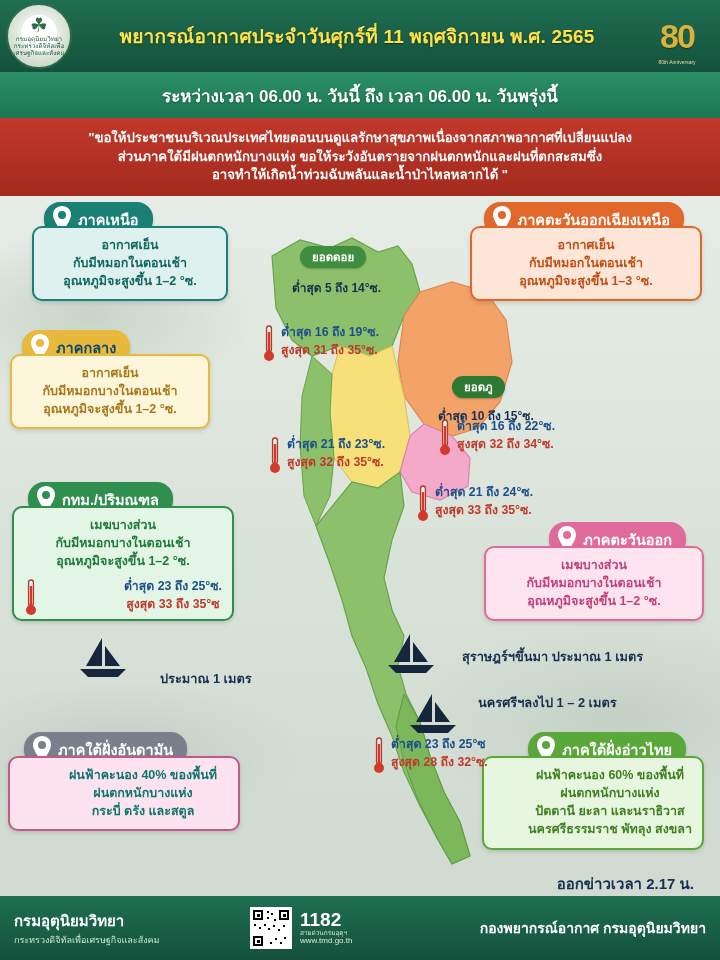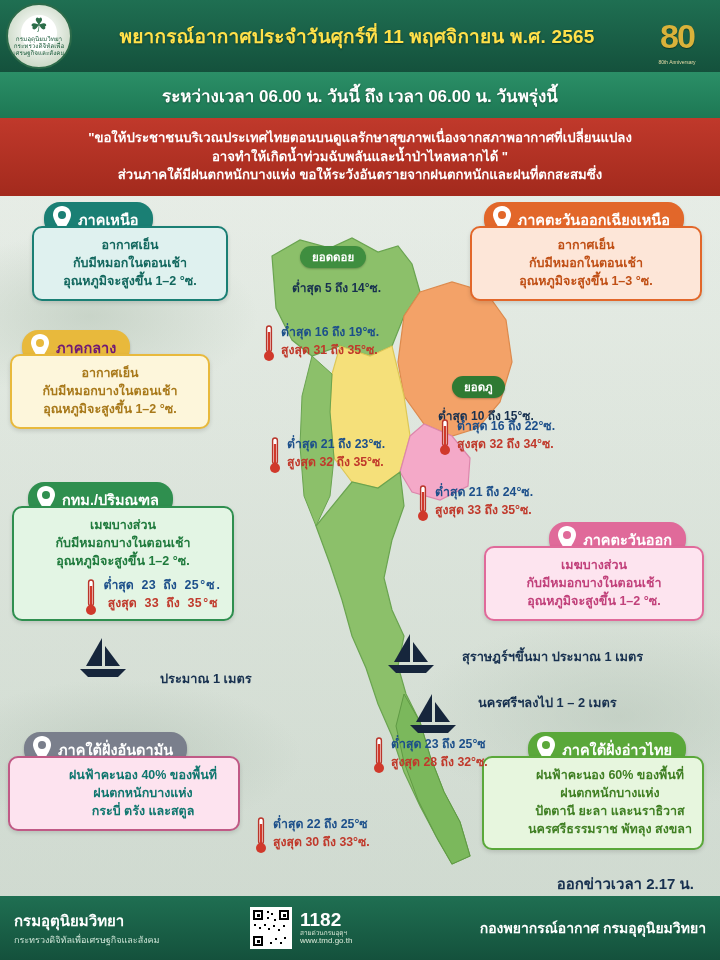--- a/index.html
+++ b/index.html
@@ -171,22 +171,22 @@
       <span class="sub">80th Anniversary</span>
     </div>
   </div>
 
   <div class="subbar">
     <span>ระหว่างเวลา 06.00 น. วันนี้ ถึง เวลา 06.00 น. วันพรุ่งนี้</span>
   </div>
 
   <div class="warnbar">
     <p>"ขอให้ประชาชนบริเวณประเทศไทยตอนบนดูแลรักษาสุขภาพเนื่องจากสภาพอากาศที่เปลี่ยนแปลง</p>
+    <p>ส่วนภาคใต้มีฝนตกหนักบางแห่ง  ขอให้ระวังอันตรายจากฝนตกหนักและฝนที่ตกสะสมซึ่ง</p>
     <p>อาจทำให้เกิดน้ำท่วมฉับพลันและน้ำป่าไหลหลากได้  "</p>
-    <p>ส่วนภาคใต้มีฝนตกหนักบางแห่ง  ขอให้ระวังอันตรายจากฝนตกหนักและฝนที่ตกสะสมซึ่ง</p>
   </div>
 
   <div class="maparea">
 
     <svg class="map" viewBox="0 0 720 700">
 
       <path d="M272 60 L300 44 L330 52 L352 42 L378 56 L398 50 L412 68 L420 96 L404 120 L392 150 L370 160 L340 150 L312 160 L292 144 L276 112 Z" fill="#8cc06a" stroke="#6aa450" stroke-width="1.2"></path>
 
       <path d="M420 96 L452 86 L486 96 L506 124 L512 166 L500 206 L478 232 L452 240 L424 228 L404 200 L398 166 L404 120 Z" fill="#f3a268" stroke="#dd8a4d" stroke-width="1.2"></path>
 
@@ -226,21 +226,21 @@
           </svg>
       </span>
       <span>ภาคตะวันออกเฉียงเหนือ</span>
     </div>
     <div class="card" style="right:18px; top:30px; width:232px; background:#fde6d8; border:2px solid #e2672a; color:#c04f15;">
       <div class="body">อากาศเย็น</div>
       <div class="body">กับมีหมอกในตอนเช้า</div>
       <div class="body">อุณหภูมิจะสูงขึ้น 1–3 °ซ.</div>
     </div>
 
-    <div class="chip" style="left:22px; top:134px; background:#e8b93c; color:#701a75;">
+    <div class="chip" style="left:22px; top:134px; background:#e8b93c; color:#0c4a6e;">
       <span class="pin">
         <svg viewBox="0 0 20 26" width="20" height="26">
             <path d="M10 0C4.8 0 1 3.9 1 8.8 1 15 10 26 10 26s9-11 9-17.2C19 3.9 15.2 0 10 0z" fill="#ffffff"></path>
             <circle cx="10" cy="9" r="4" fill="#e8b93c"></circle>
           </svg>
       </span>
       <span>ภาคกลาง</span>
     </div>
     <div class="card" style="left:10px; top:158px; width:200px; background:#fdf6db; border:2px solid #e8b93c; color:#a8791a;">
       <div class="body">อากาศเย็น</div>
@@ -254,21 +254,21 @@
             <path d="M10 0C4.8 0 1 3.9 1 8.8 1 15 10 26 10 26s9-11 9-17.2C19 3.9 15.2 0 10 0z" fill="#ffffff"></path>
             <circle cx="10" cy="9" r="4" fill="#2f8f4f"></circle>
           </svg>
       </span>
       <span>กทม./ปริมณฑล</span>
     </div>
     <div class="card" style="left:12px; top:310px; width:222px; background:#e3f5e4; border:2px solid #2f8f4f; color:#1f7a3c;">
       <div class="body">เมฆบางส่วน</div>
       <div class="body">กับมีหมอกบางในตอนเช้า</div>
       <div class="body">อุณหภูมิจะสูงขึ้น 1–2 °ซ.</div>
-      <div class="temp" style="position:relative; left:0; top:8px; justify-content:flex-end; display:flex;font-family:Liberation Mono, monospace;">
+      <div class="temp" style="position:relative; left:0; top:8px; justify-content:space-between; display:flex;">
         <span class="thermo">
           <svg viewBox="0 0 14 40" width="14" height="40">
               <rect x="4.6" y="2" width="4.8" height="26" rx="2.4" fill="#fff" stroke="#b9352a" stroke-width="1.4"></rect>
               <rect x="5.8" y="8" width="2.4" height="20" fill="#d0392b"></rect>
               <circle cx="7" cy="32" r="5" fill="#d0392b"></circle>
             </svg>
         </span>
         <span class="lines">
           <span class="low" style="display:block">ต่ำสุด 23 ถึง 25°ซ.</span>
           <span class="high" style="display:block">สูงสุด 33 ถึง 35°ซ</span>
@@ -391,33 +391,20 @@
             <rect x="5.8" y="8" width="2.4" height="20" fill="#d0392b"></rect>
             <circle cx="7" cy="32" r="5" fill="#d0392b"></circle>
           </svg>
       </span>
       <span class="lines">
         <span class="low" style="display:block">ต่ำสุด 23 ถึง 25°ซ</span>
         <span class="high" style="display:block">สูงสุด 28 ถึง 32°ซ.</span>
       </span>
     </div>
 
-    <div class="temp" style="left:254px; top:620px;">
-      <span class="thermo">
-        <svg viewBox="0 0 14 40" width="14" height="40">
-            <rect x="4.6" y="2" width="4.8" height="26" rx="2.4" fill="#fff" stroke="#b9352a" stroke-width="1.4"></rect>
-            <rect x="5.8" y="8" width="2.4" height="20" fill="#d0392b"></rect>
-            <circle cx="7" cy="32" r="5" fill="#d0392b"></circle>
-          </svg>
-      </span>
-      <span class="lines">
-        <span class="low" style="display:block">ต่ำสุด 22 ถึง 25°ซ</span>
-        <span class="high" style="display:block">สูงสุด 30 ถึง 33°ซ.</span>
-      </span>
-    </div>
 
     <svg class="boat" style="left:76px; top:440px;" viewBox="0 0 54 44">
       <path d="M26 2 L26 30 L10 30 Z" fill="#16263c"></path>
         <path d="M29 10 L44 30 L29 30 Z" fill="#16263c"></path>
       <path d="M4 33 L50 33 L42 41 L12 41 Z" fill="#16263c"></path>
     </svg>
     <div class="plain" style="left:160px; top:472px;">ประมาณ 1 เมตร</div>
 
     <svg class="boat" style="left:384px; top:436px;" viewBox="0 0 54 44">
       <path d="M26 2 L26 30 L10 30 Z" fill="#16263c"></path>

